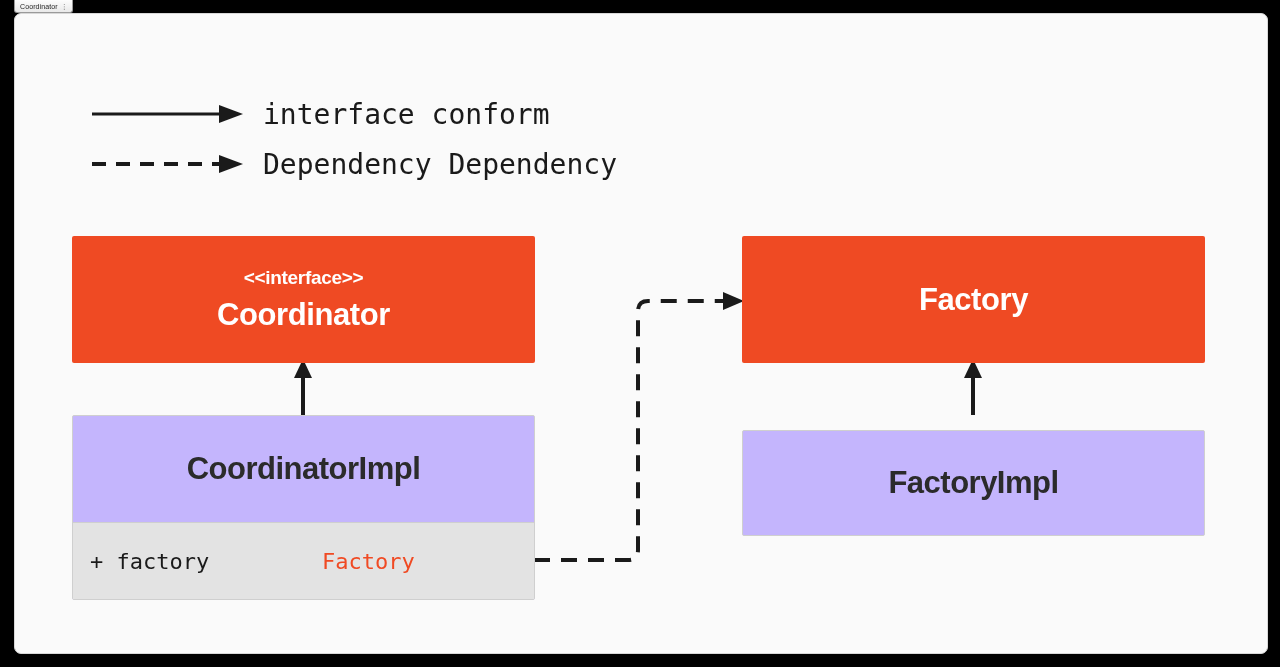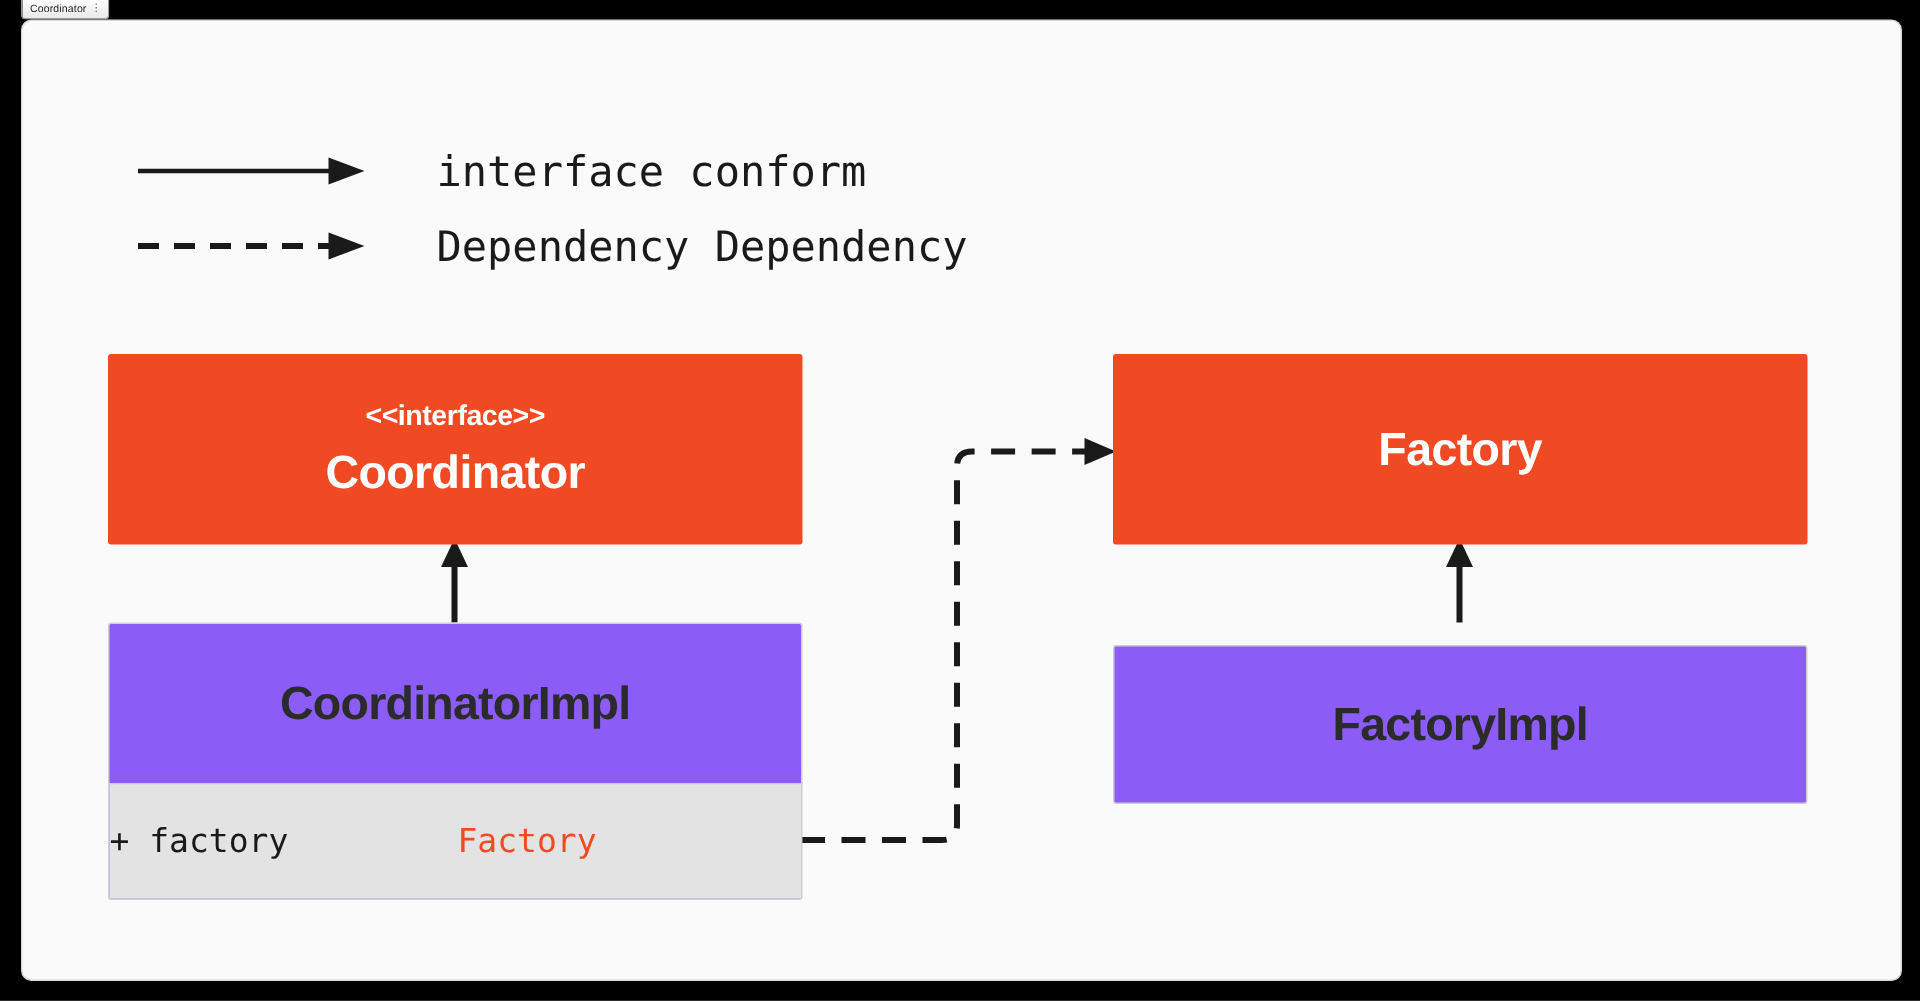--- a/index.html
+++ b/index.html
@@ -68,21 +68,21 @@
     height: 40px;
   }
   .legend-row-1 { left: 76px; top: 80px; }
   .legend-row-2 { left: 76px; top: 130px; }
   .legend-art { position: relative; width: 160px; height: 40px; }
   .legend-text {
     font-family: "DejaVu Sans Mono", "Liberation Mono", monospace;
     font-size: 28px;
     color: #1a1a1a;
     letter-spacing: 0px;
-    margin-left: 40px;
+    margin-left: 12px;
     white-space: nowrap;
   }
 
   
   .box {
     position: absolute;
     border-radius: 2px;
   }
   .box-iface {
     background: #ef4a23;
@@ -100,21 +100,21 @@
   }
   .iface-title {
     color: #ffffff;
     font-weight: bold;
     font-size: 31px;
     letter-spacing: -0.4px;
   }
   .iface-title-solo { margin-bottom: 0; }
 
   .box-impl {
-    background: #8b5cf6;
+    background: #c4b5fd;
     border: 1px solid #cfcfcf;
     display: flex;
     flex-direction: column;
   }
   .impl-head {
     flex: 1 1 auto;
     display: flex;
     align-items: center;
     justify-content: center;
   }
@@ -124,20 +124,21 @@
     font-size: 31px;
     letter-spacing: -0.5px;
   }
   .attr-row {
     height: 77px;
     flex: 0 0 77px;
     background: #e3e3e3;
     border-top: 1px solid #cfcfcf;
     display: flex;
     align-items: center;
+    padding-left: 17px;
   }
   .attr-name {
     font-family: "DejaVu Sans Mono", "Liberation Mono", monospace;
     font-size: 22px;
     color: #1a1a1a;
     width: 232px;
     white-space: nowrap;
   }
   .attr-type {
     font-family: "DejaVu Sans Mono", "Liberation Mono", monospace;

